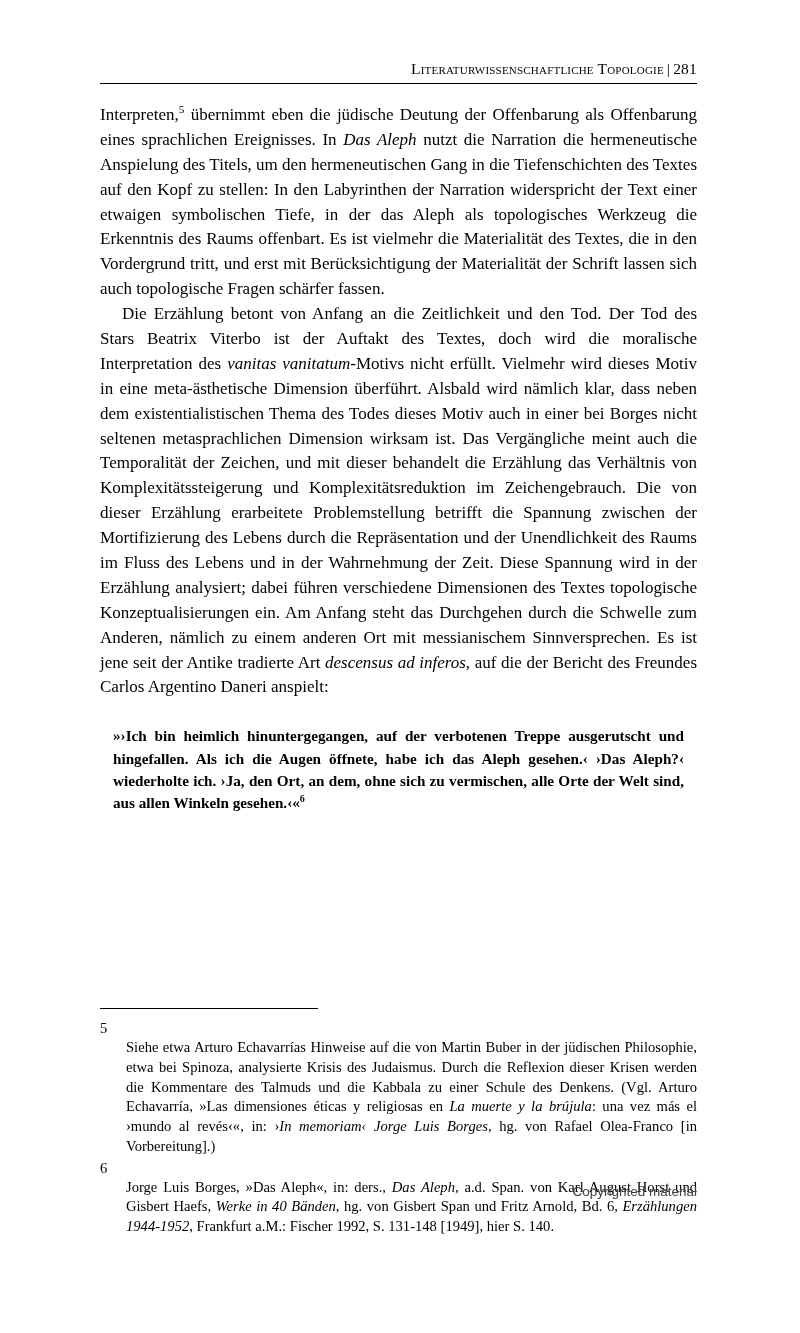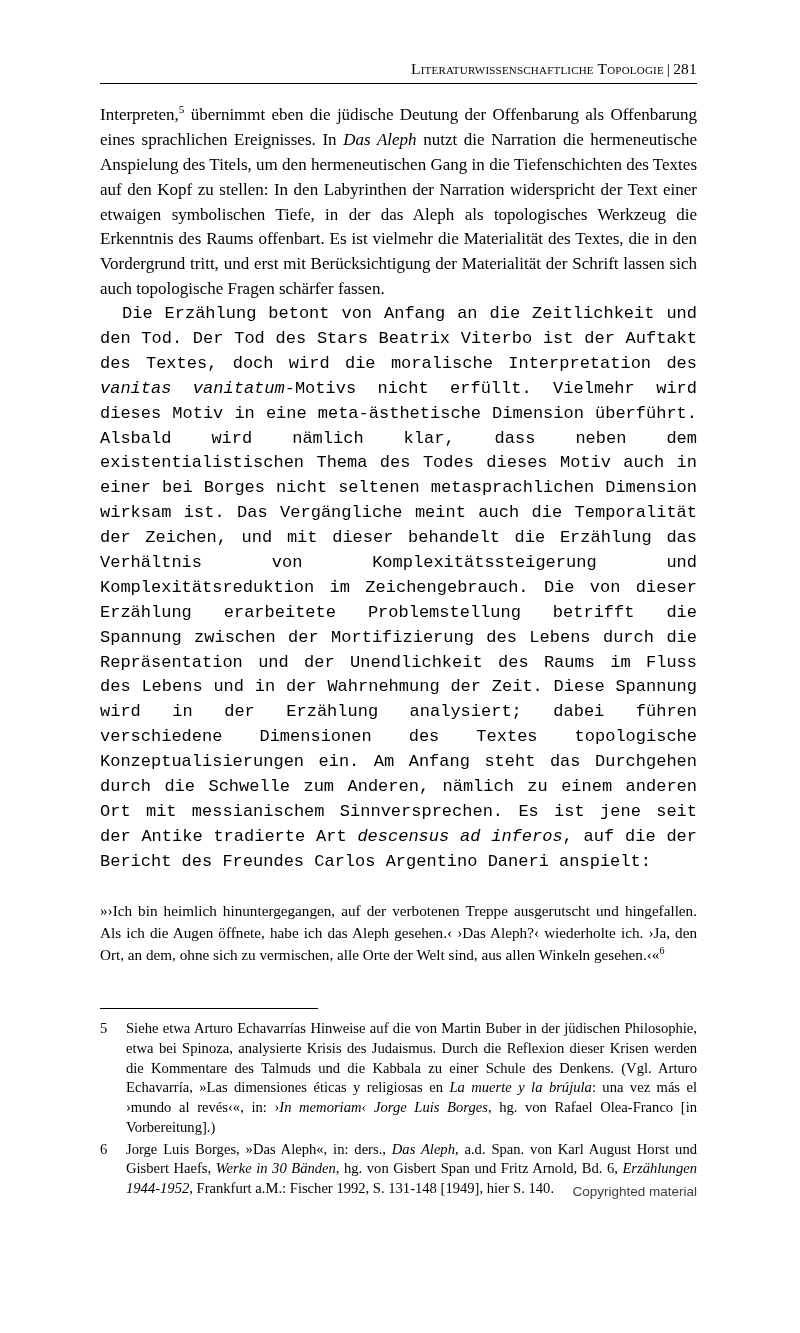--- a/index.html
+++ b/index.html
@@ -55,38 +55,37 @@
     line-height: 1.465;
     text-align: justify;
     text-justify: inter-word;
     hyphens: manual;
   }
   .body-text p {
     margin: 0;
   }
   .body-text p.indent {
     text-indent: 22px;
-    font-family: Liberation Mono, monospace;
   }
   em {
     font-style: italic;
   }
   sup {
     font-size: 0.66em;
     vertical-align: super;
     line-height: 0;
   }
   
   .quote {
     margin-top: 25px;
     font-size: 15.2px;
     line-height: 1.47;
     text-align: justify;
   }
-  .quote p { margin: 0; }
+  .quote p { margin: 13px; font-weight: bold; }
   .after-quote {
     margin-top: 25px;
     font-size: 17.3px;
     line-height: 1.465;
     text-align: justify;
   }
   .after-quote p { margin: 0; }
   
   .footnotes {
     position: absolute;
@@ -107,20 +106,21 @@
     text-align: justify;
     margin-bottom: 2px;
   }
   .fn-num {
     width: 26px;
     flex: 0 0 26px;
   }
   .fn-body {
     flex: 1 1 auto;
     text-align: justify;
+    margin-top: 19px;
   }
   .copyright {
     position: absolute;
     right: 103px;
     bottom: 27px;
     font-size: 13.5px;
     color: #404040;
     font-family: "Liberation Sans", sans-serif;
   }
 </style>
@@ -150,19 +150,19 @@
   <div class="footnotes">
     <div class="fn-rule"></div>
 
     <div class="fn">
       <div class="fn-num">5</div>
       <div class="fn-body"><span>Siehe etwa Arturo Echavarrías Hinweise auf die von Martin Buber in der jüdischen Philosophie, etwa bei Spinoza, analysierte Krisis des Judaismus. Durch die Reflexion dieser Krisen werden die Kommentare des Talmuds und die Kabbala zu einer Schule des Denkens. (Vgl. Arturo Echavarría, »Las dimensiones éticas y religiosas en </span><em>La muerte y la brújula</em><span>: una vez más el ›mundo al revés‹«, in: ›</span><em>In memoriam‹ Jorge Luis Borges</em><span>, hg. von Rafael Olea-Franco [in Vorbereitung].)</span></div>
     </div>
 
     <div class="fn">
       <div class="fn-num">6</div>
-      <div class="fn-body"><span>Jorge Luis Borges, »Das Aleph«, in: ders., </span><em>Das Aleph</em><span>, a.d. Span. von Karl August Horst und Gisbert Haefs, </span><em>Werke in 30 Bänden</em><span>, hg. von Gisbert Span und Fritz Arnold, Bd. 6, </span><em>Erzählungen 1944-1952</em><span>, Frankfurt a.M.: Fischer 1992, S. 131-148 [1949], hier S. 140.</span></div>
+      <div class="fn-body"><span>Jorge Luis Borges, »Das Aleph«, in: ders., </span><em>Das Aleph</em><span>, a.d. Span. von Karl August Horst und Gisbert Haefs, </span><em>Werke in 40 Bänden</em><span>, hg. von Gisbert Span und Fritz Arnold, Bd. 6, </span><em>Erzählungen 1944-1952</em><span>, Frankfurt a.M.: Fischer 1992, S. 131-148 [1949], hier S. 140.</span></div>
     </div>
   </div>
 
   <div class="copyright">Copyrighted material</div>
 
 </div>
 
 </body></html>

